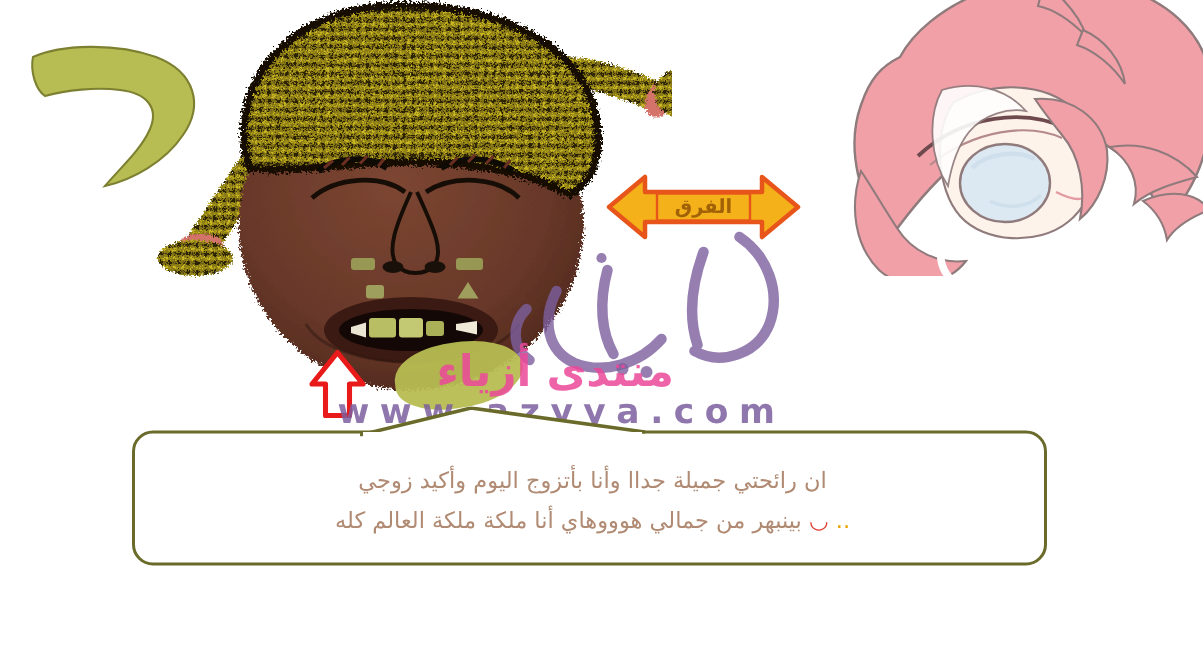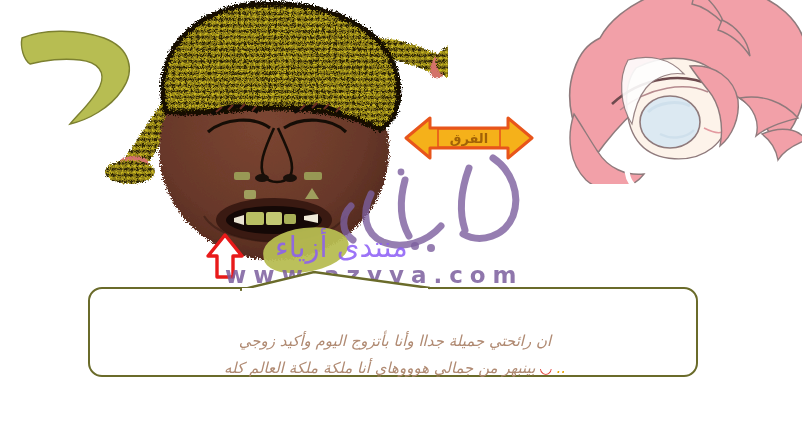--- a/index.html
+++ b/index.html
@@ -41,51 +41,50 @@
 
   
   .watermark{position:absolute;left:255px;top:150px;width:360px;height:135px;}
   .wm-blob{
     position:absolute;left:8px;top:78px;width:86px;height:44px;
     background:#b7bd52;border-radius:50% 45% 55% 40%;
     transform:rotate(-6deg);
     opacity:.95;
   }
   .wm-sub{
-    position:absolute;left:20px;top:80px;
-    font-size:29px;color:#8b5cf6;opacity:.85;
+    position:absolute;left:36px;top:80px;
+    font-size:29px;color:#ec4899;opacity:.85;
     direction:rtl;white-space:nowrap;letter-spacing:2px;
-    font-weight:400;
+    font-weight:700;
   }
   .wm-url{
     position:absolute;left:-30px;top:112px;
     font-size:23px;color:#7c5f9e;opacity:.85;
     letter-spacing:7px;white-space:nowrap;font-weight:700;
   }
 
   
   .bubble{
     position:absolute;left:88px;top:287px;
     width:610px;height:90px;
     border:2px solid #6a6b2a;
     border-radius:14px;
     background:#ffffff;
     box-sizing:border-box;
   }
   .bubble-text{
     position:absolute;left:0;top:0;width:610px;height:90px;
     display:flex;flex-direction:column;
-    align-items:center;justify-content:flex-end;
+    align-items:center;justify-content:center;
     direction:rtl;
     gap:6px;
     color:#b08a72;
     font-size:15px;
     line-height:1.4;
     white-space:nowrap;
-    font-style:italic;
   }
   .bubble-line{display:block;}
   .emoji-smile{color:#e03a2f;font-size:15px;}
   .emoji-dots{color:#e8a400;font-size:15px;}
 
   
   .tail{
     position:absolute;left:150px;top:-18px;width:190px;height:20px;
   }
 </style>

